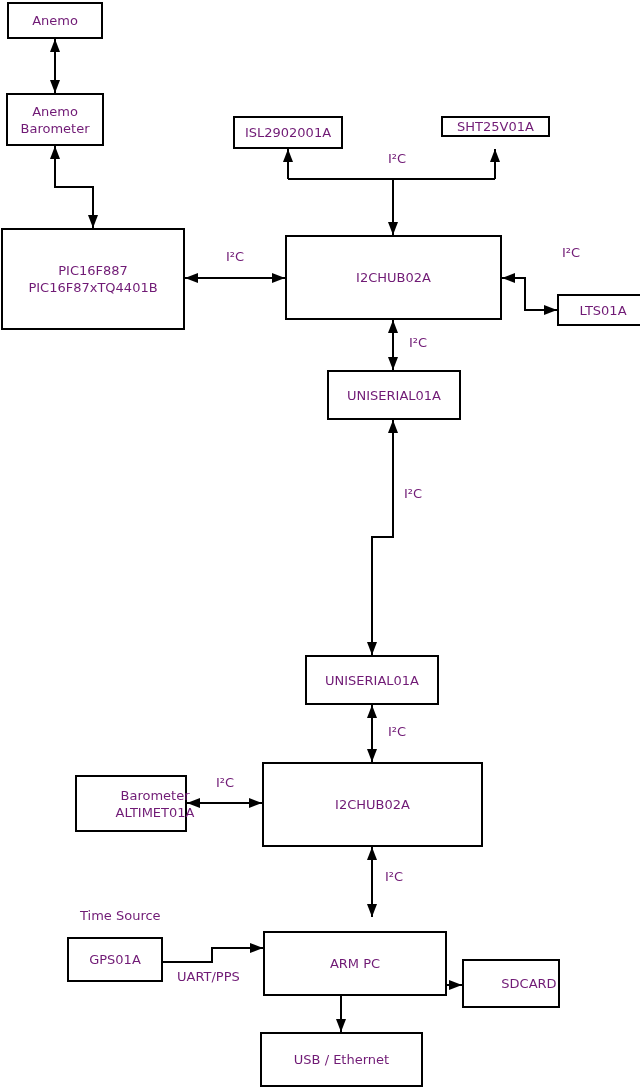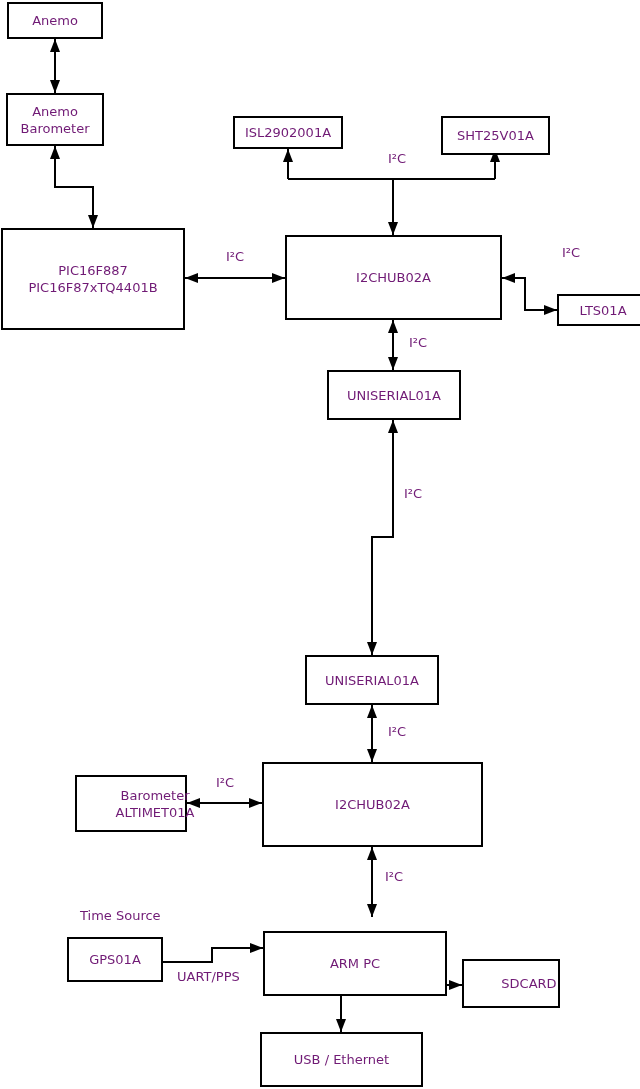--- a/index.html
+++ b/index.html
@@ -40,21 +40,21 @@
     position: absolute;
     font-size: 13px;
     line-height: 14px;
     white-space: nowrap;
   }
   
   #n-anemo      { left: 7px;   top: 2px;    width: 96px;  height: 37px; }
   #n-wind       { left: 6px;   top: 93px;   width: 98px;  height: 53px; }
   #n-pic        { left: 1px;   top: 228px;  width: 184px; height: 102px; }
   #n-isl        { left: 233px; top: 116px;  width: 110px; height: 33px; }
-  #n-sht        { left: 441px; top: 116px;  width: 109px; height: 39px; }
+  #n-sht        { left: 441px; top: 116px;  width: 109px; height: 21px; }
   #n-hub1       { left: 285px; top: 235px;  width: 217px; height: 85px; }
   #n-lts        { left: 557px; top: 294px;  width: 92px;  height: 32px; }
   #n-uniserial1 { left: 327px; top: 370px;  width: 134px; height: 50px; }
   #n-uniserial2 { left: 305px; top: 655px;  width: 134px; height: 50px; }
   #n-hub2       { left: 262px; top: 762px;  width: 221px; height: 85px; }
   #n-barometer  { left: 75px;  top: 775px;  width: 112px; height: 57px; padding-left: 48px; }
   #n-gps        { left: 67px;  top: 937px;  width: 96px;  height: 45px; }
   #n-armpc      { left: 263px; top: 931px;  width: 184px; height: 65px; }
   #n-sdcard     { left: 462px; top: 959px;  width: 98px;  height: 49px; padding-left: 36px; }
   #n-usb        { left: 260px; top: 1032px; width: 163px; height: 55px; text-align: right; }

